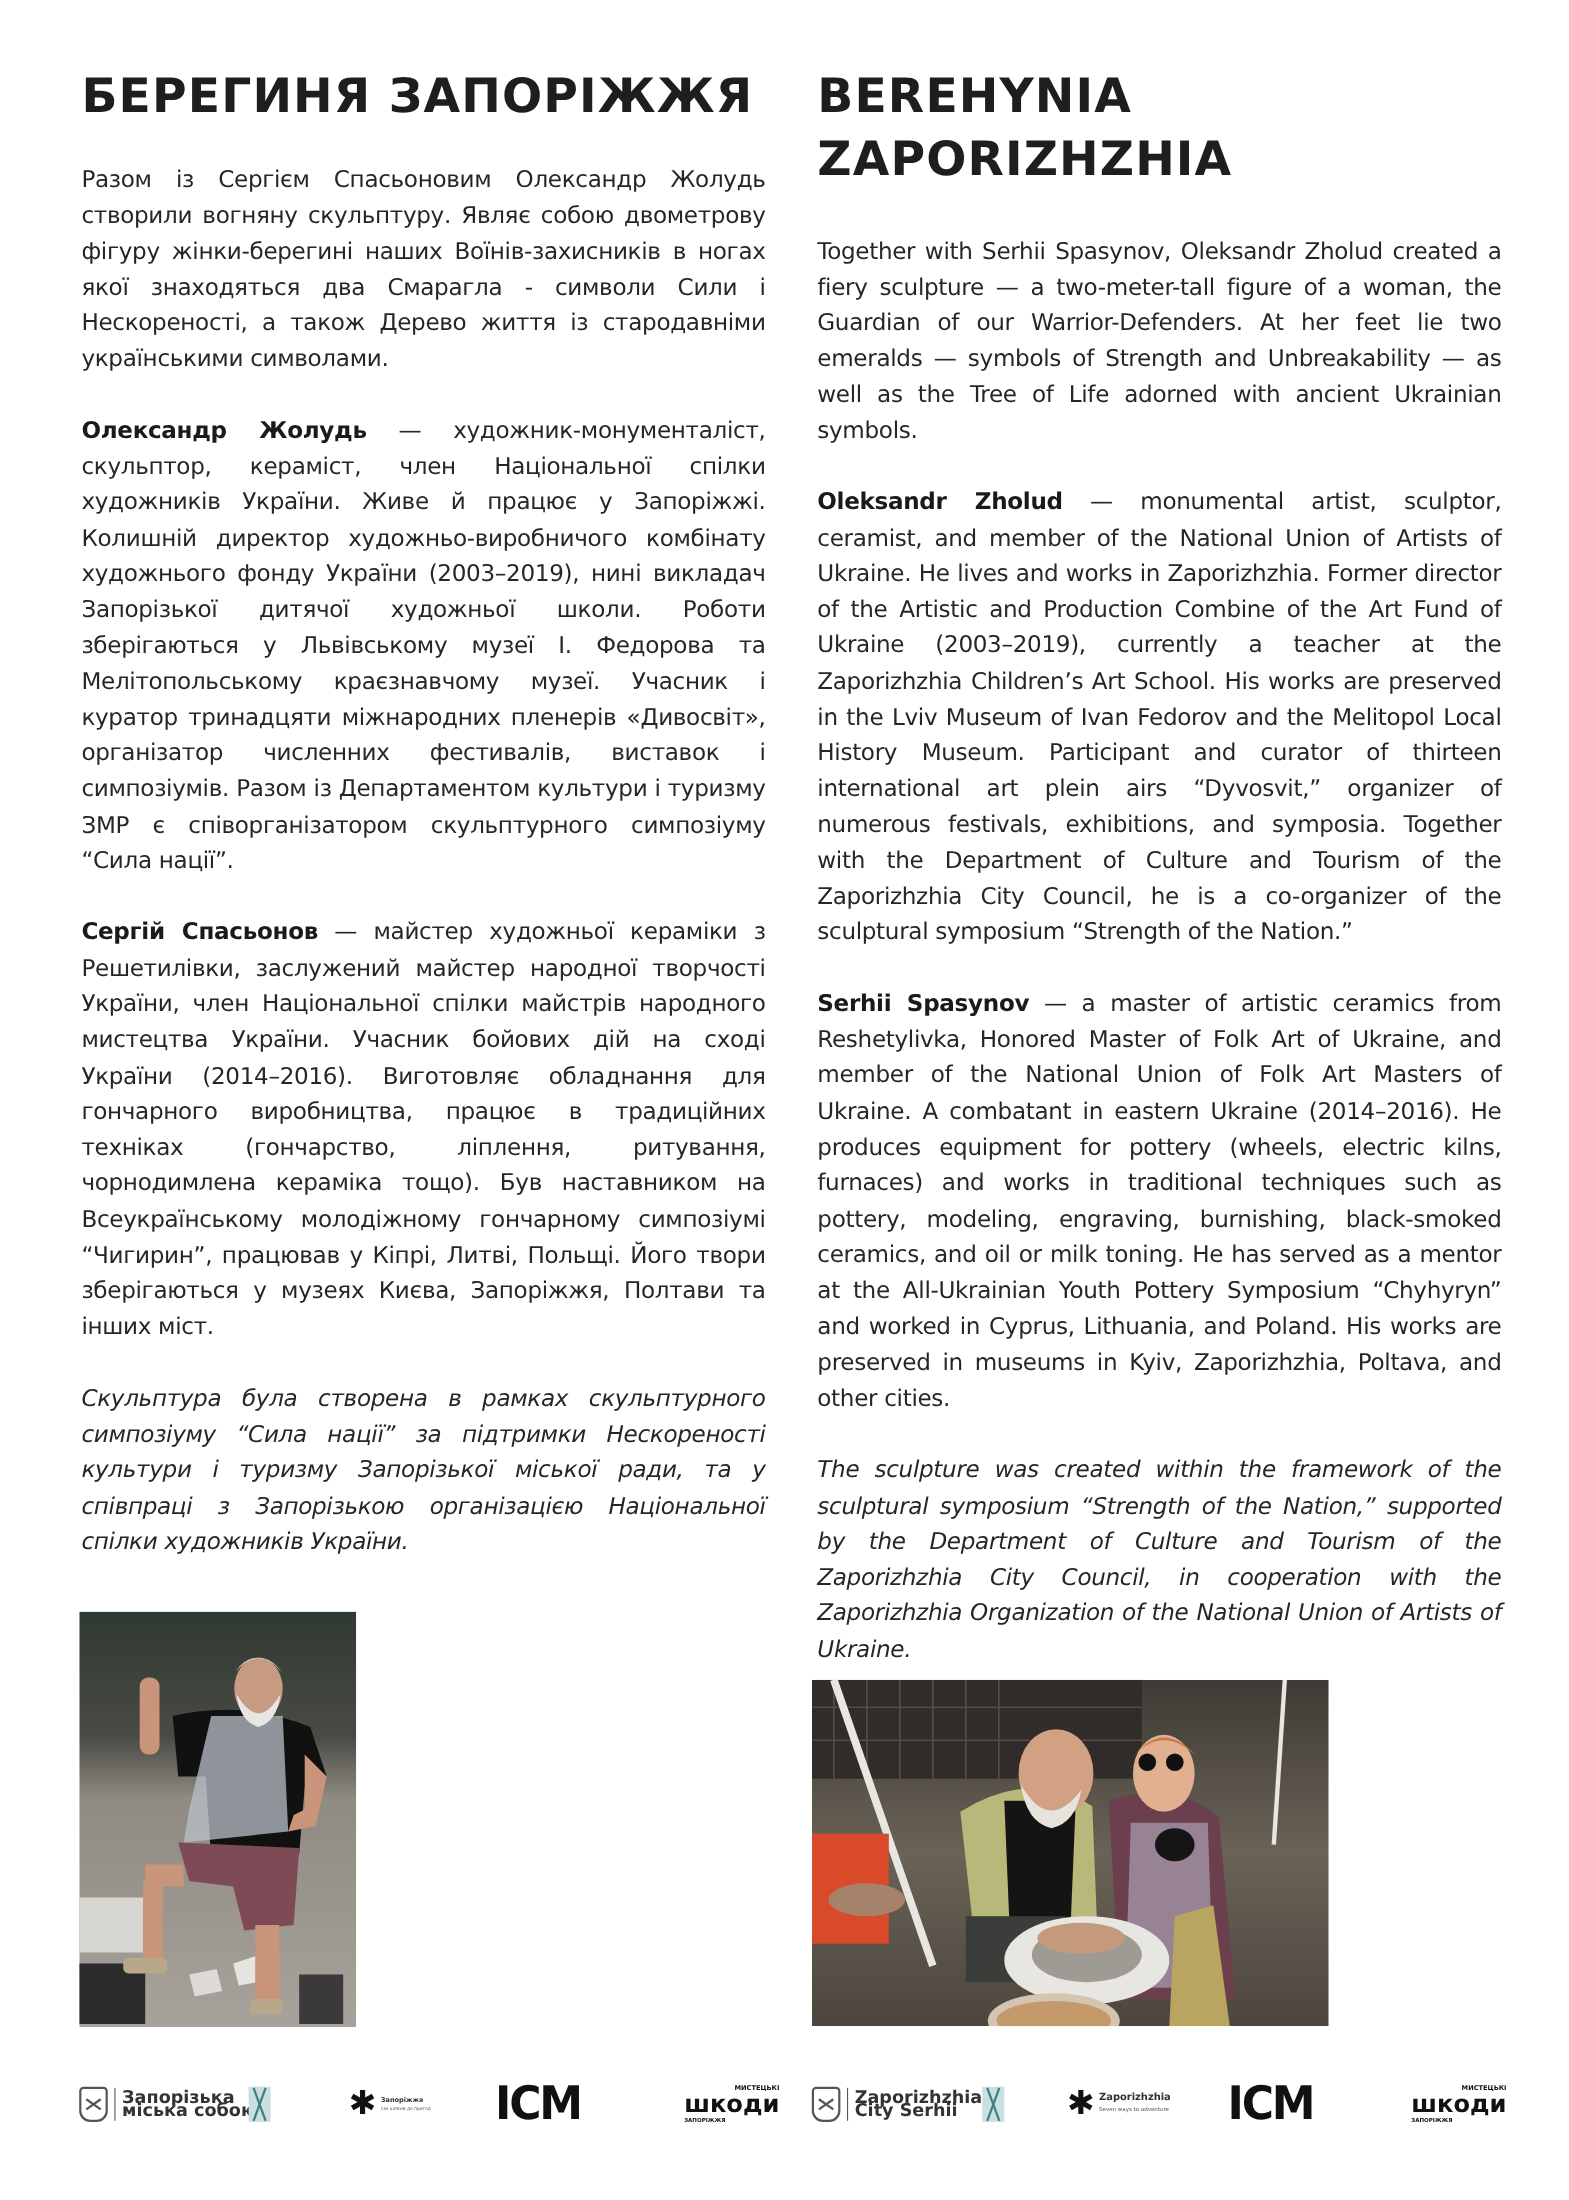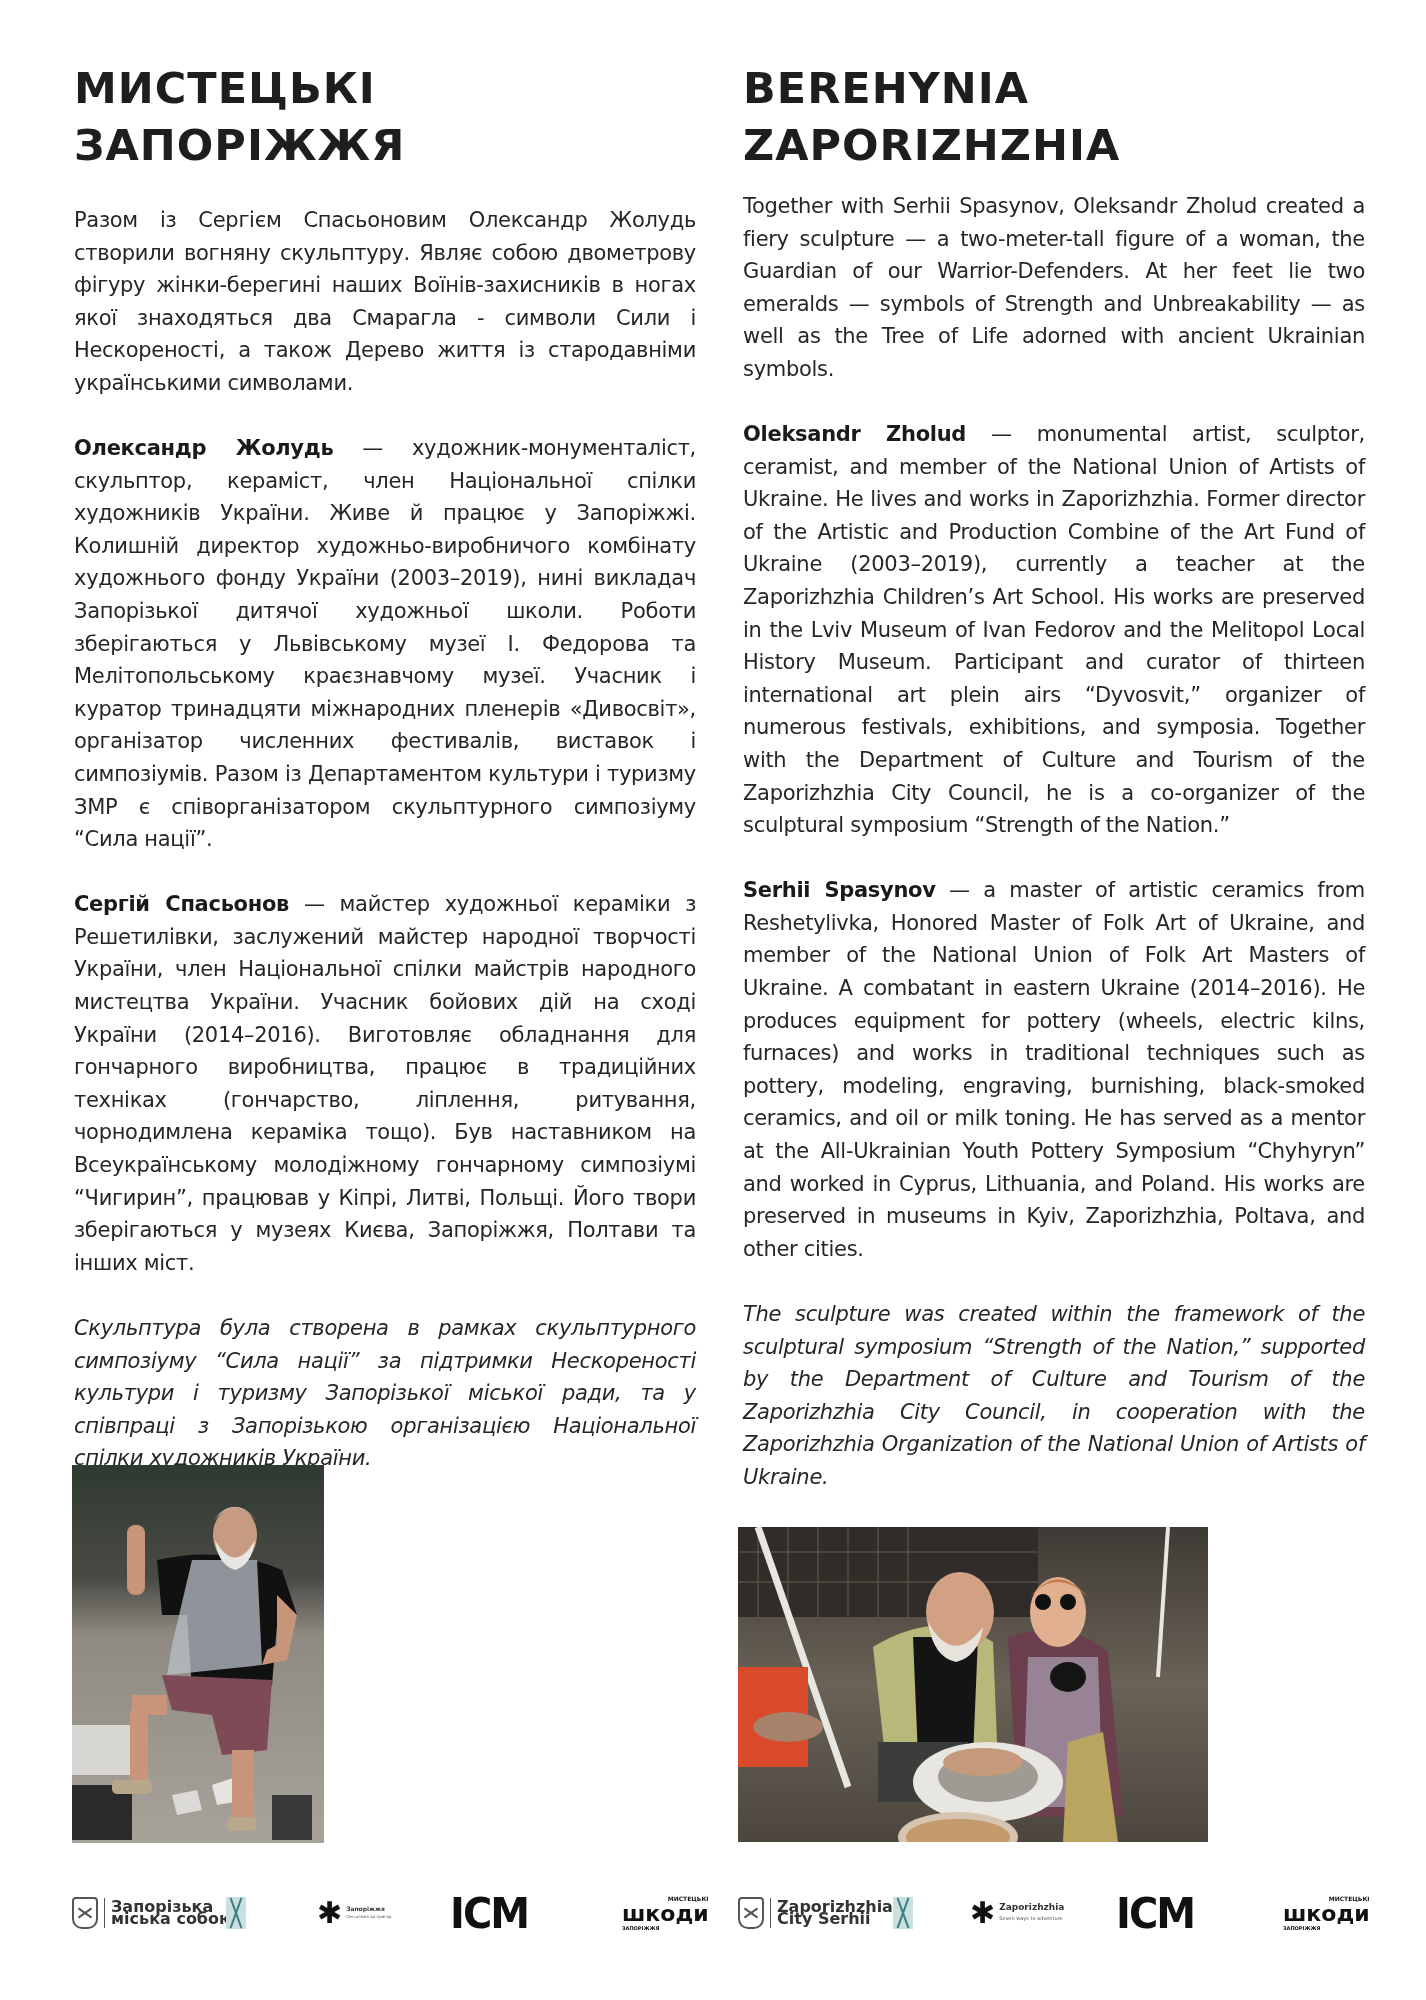--- a/index.html
+++ b/index.html
@@ -2,21 +2,21 @@
 <html><head>
 <meta charset="utf-8">
 <style>
   html, body { margin: 0; padding: 0; background: #ffffff; }
   body { width: 1426px; height: 2000px; position: relative; overflow: hidden; color: #222222; font-family: "DejaVu Sans", sans-serif; }
   .col { position: absolute; top: 60px; width: 622px; }
   .col.left { left: 74px; }
   .col.right { left: 743px; }
   h1 { margin: 0; font-family: "DejaVu Sans", sans-serif; font-weight: bold; font-size: 43px; letter-spacing: 1px; line-height: 57px; color: #1e1e1e; }
   .col.left h1 { margin-bottom: 30px; }
-  .col.right h1 { margin-bottom: 16px; }
+  .col.right h1 { margin-bottom: 38px; }
   p { margin: 0 0 32.5px 0; font-size: 21px; line-height: 32.6px; text-align: justify; color: #262626; font-family: "DejaVu Sans", sans-serif; letter-spacing: -0.3px; }
   p b { font-weight: bold; color: #1a1a1a; }
   p.italic { font-style: italic; }
   .photo { position: absolute; overflow: hidden; }
   .photo svg { display: block; width: 100%; height: 100%; }
   #photo-left { left: 72px; top: 1465px; width: 252px; height: 378px; }
   #photo-right { left: 738px; top: 1527px; width: 470px; height: 315px; }
   .logos { position: absolute; top: 1890px; height: 45px; display: flex; align-items: center; }
   .logos.left { left: 72px; width: 620px; }
   .logos.right { left: 738px; width: 620px; }
@@ -35,21 +35,21 @@
   .star { font-size: 30px; line-height: 30px; color: #111; margin-right: 4px; }
   .icm { font-family: "DejaVu Sans", sans-serif; font-weight: bold; font-size: 40px; line-height: 34px; color: #111; letter-spacing: -2px; transform: scaleY(1.05); }
   .shkody { font-family: "DejaVu Sans", sans-serif; font-weight: bold; font-size: 22px; line-height: 22px; color: #111; position: relative; padding-top: 8px; padding-bottom: 6px; }
   .shkody .top { position: absolute; top: 0; right: 0; font-size: 6px; line-height: 7px; }
   .shkody .bot { position: absolute; bottom: 0; left: 0; font-size: 5px; line-height: 6px; }
 </style>
 </head>
 <body>
 
 <div class="col left">
-  <h1>МИСТЕЦЬКІ ЗАПОРІЖЖЯ</h1>
+  <h1>БЕРЕГИНЯ ЗАПОРІЖЖЯ</h1>
   <p>Разом із Сергієм Спасьоновим Олександр Жолудь створили вогняну скульптуру. Являє собою двометрову фігуру жінки-берегині наших Воїнів-захисників в ногах якої знаходяться два Смарагла - символи Сили і Нескореності, а також Дерево життя із стародавніми українськими символами.</p>
   <p><b>Олександр Жолудь</b><span> — художник-монументаліст, скульптор, кераміст, член Національної спілки художників України. Живе й працює у Запоріжжі. Колишній директор художньо-виробничого комбінату художнього фонду України (2003–2019), нині викладач Запорізької дитячої художньої школи. Роботи зберігаються у Львівському музеї І. Федорова та Мелітопольському краєзнавчому музеї. Учасник і куратор тринадцяти міжнародних пленерів «Дивосвіт», організатор численних фестивалів, виставок і симпозіумів. Разом із Департаментом культури і туризму ЗМР є співорганізатором скульптурного симпозіуму “Сила нації”.</span></p>
   <p><b>Сергій Спасьонов</b><span> — майстер художньої кераміки з Решетилівки, заслужений майстер народної творчості України, член Національної спілки майстрів народного мистецтва України. Учасник бойових дій на сході України (2014–2016). Виготовляє обладнання для гончарного виробництва, працює в традиційних техніках (гончарство, ліплення, ритування, чорнодимлена кераміка тощо). Був наставником на Всеукраїнському молодіжному гончарному симпозіумі “Чигирин”, працював у Кіпрі, Литві, Польщі. Його твори зберігаються у музеях Києва, Запоріжжя, Полтави та інших міст.</span></p>
   <p class="italic">Скульптура була створена в рамках скульптурного симпозіуму “Сила нації” за підтримки Нескореності культури і туризму Запорізької міської ради, та у співпраці з Запорізькою організацією Національної спілки художників України.</p>
 </div>
 
 <div class="col right">
   <h1>BEREHYNIA ZAPORIZHZHIA</h1>
   <p>Together with Serhii Spasynov, Oleksandr Zholud created a fiery sculpture — a two-meter-tall figure of a woman, the Guardian of our Warrior-Defenders. At her feet lie two emeralds — symbols of Strength and Unbreakability — as well as the Tree of Life adorned with ancient Ukrainian symbols.</p>
   <p><b>Oleksandr Zholud</b><span> — monumental artist, sculptor, ceramist, and member of the National Union of Artists of Ukraine. He lives and works in Zaporizhzhia. Former director of the Artistic and Production Combine of the Art Fund of Ukraine (2003–2019), currently a teacher at the Zaporizhzhia Children’s Art School. His works are preserved in the Lviv Museum of Ivan Fedorov and the Melitopol Local History Museum. Participant and curator of thirteen international art plein airs “Dyvosvit,” organizer of numerous festivals, exhibitions, and symposia. Together with the Department of Culture and Tourism of the Zaporizhzhia City Council, he is a co-organizer of the sculptural symposium “Strength of the Nation.”</span></p>

